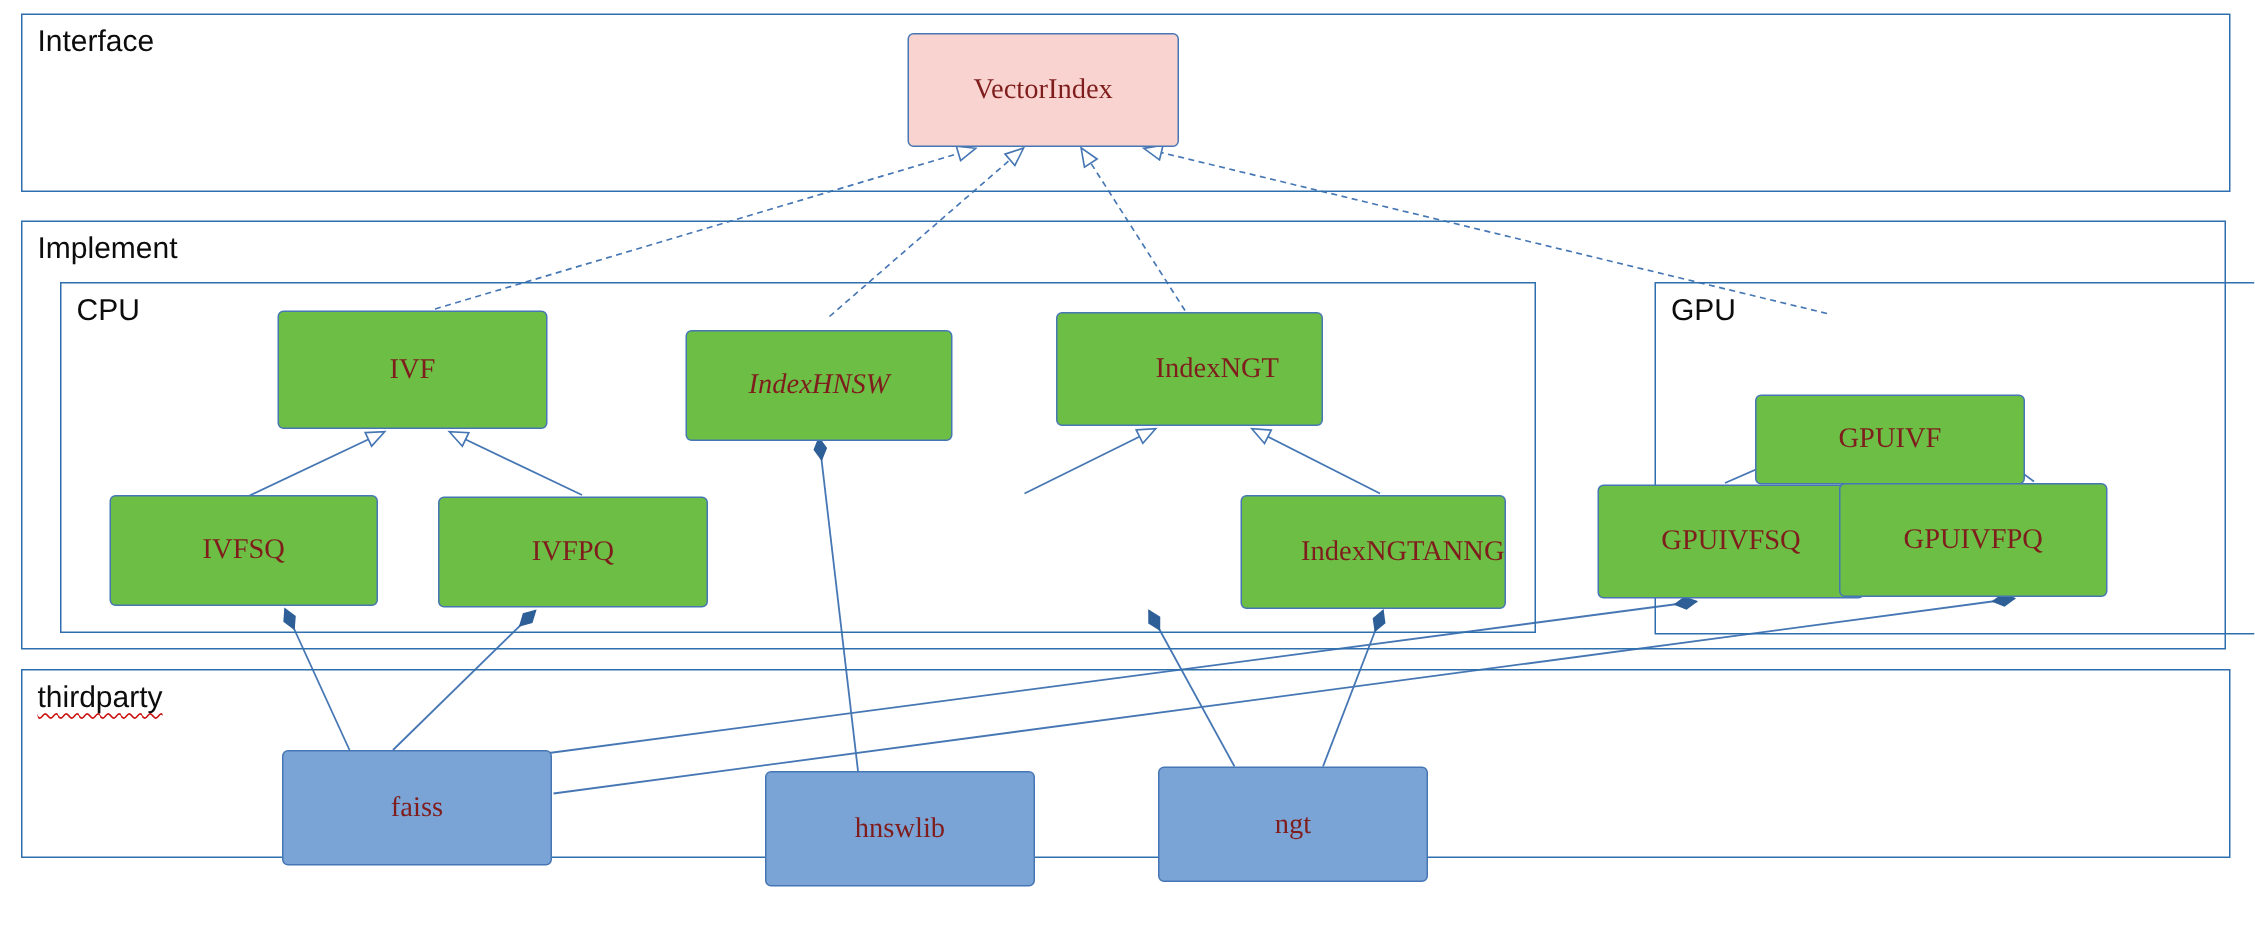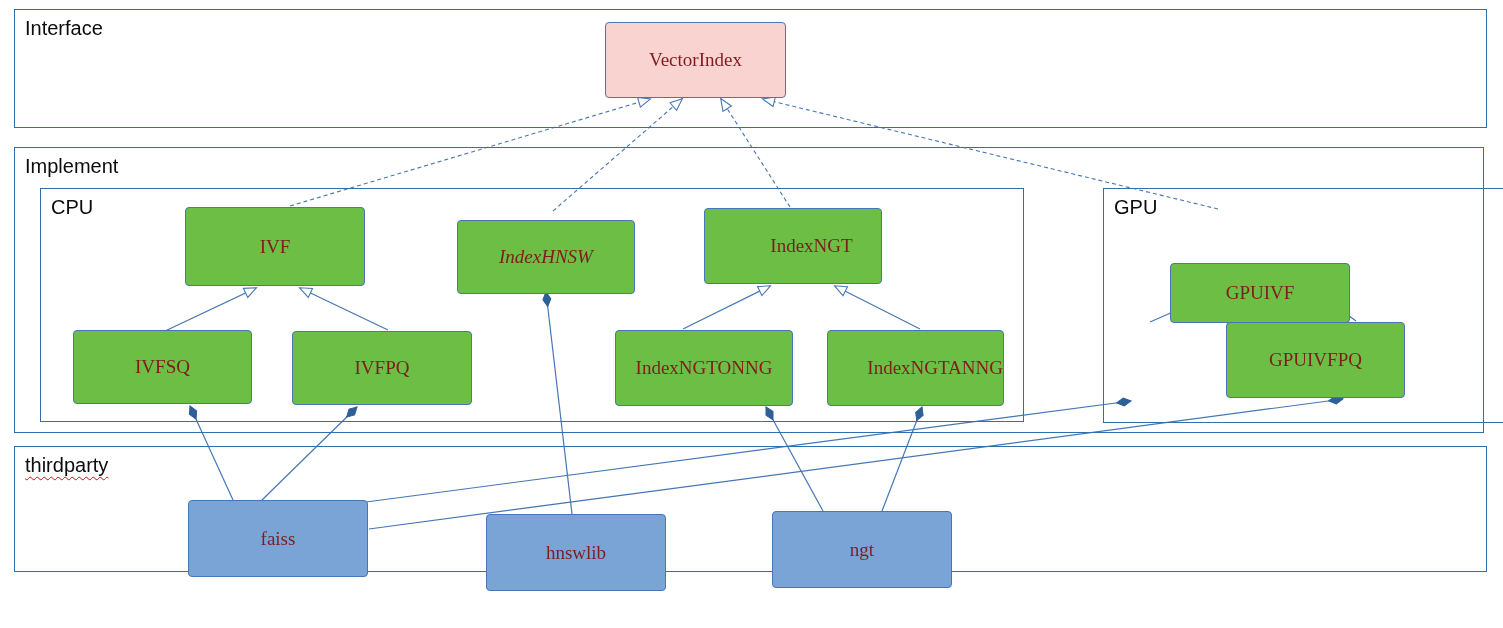--- a/index.html
+++ b/index.html
@@ -99,37 +99,37 @@
   </div>
   <div class="node green" style="left:704px;top:208px;width:178px;height:76px;padding-left:37px;">
     <span>IndexNGT</span>
   </div>
   <div class="node green" style="left:73px;top:330px;width:179px;height:74px;">
     <span>IVFSQ</span>
   </div>
   <div class="node green" style="left:292px;top:331px;width:180px;height:74px;">
     <span>IVFPQ</span>
   </div>
-  <div class="node green" style="left:615px;top:330px;width:178px;height:76px;">
-    <span>IndexNGTONNG</span>
-  </div>
   <div class="node green" style="left:827px;top:330px;width:177px;height:76px;justify-content:flex-end;">
     <span>IndexNGTANNG</span>
   </div>
 
   <div class="node green" style="left:1170px;top:220px;width:180px;height:60px;margin-top:43px;">
     <span>GPUIVF</span>
+  </div>
+  <div class="node green" style="left:1065px;top:323px;width:178px;height:76px;">
+    <span>GPUIVFSQ</span>
   </div>
   <div class="node green" style="left:1226px;top:322px;width:179px;height:76px;">
     <span>GPUIVFPQ</span>
   </div>
 
   <div class="node blue" style="left:188px;top:500px;width:180px;height:77px;">
     <span>faiss</span>
   </div>
-  <div class="node blue" style="left:486px;top:514px;width:180px;height:77px;">
+  <div class="node blue" style="left:510px;top:514px;width:180px;height:77px;">
     <span>hnswlib</span>
   </div>
   <div class="node blue" style="left:772px;top:511px;width:180px;height:77px;">
     <span>ngt</span>
   </div>
 
 </div>
 
 </body></html>

